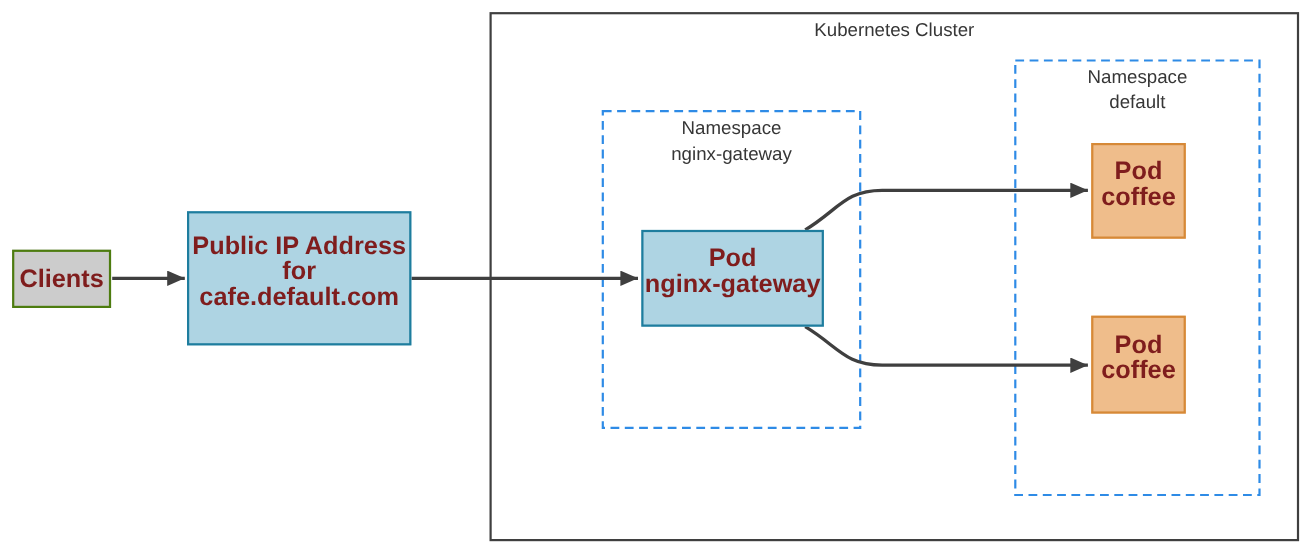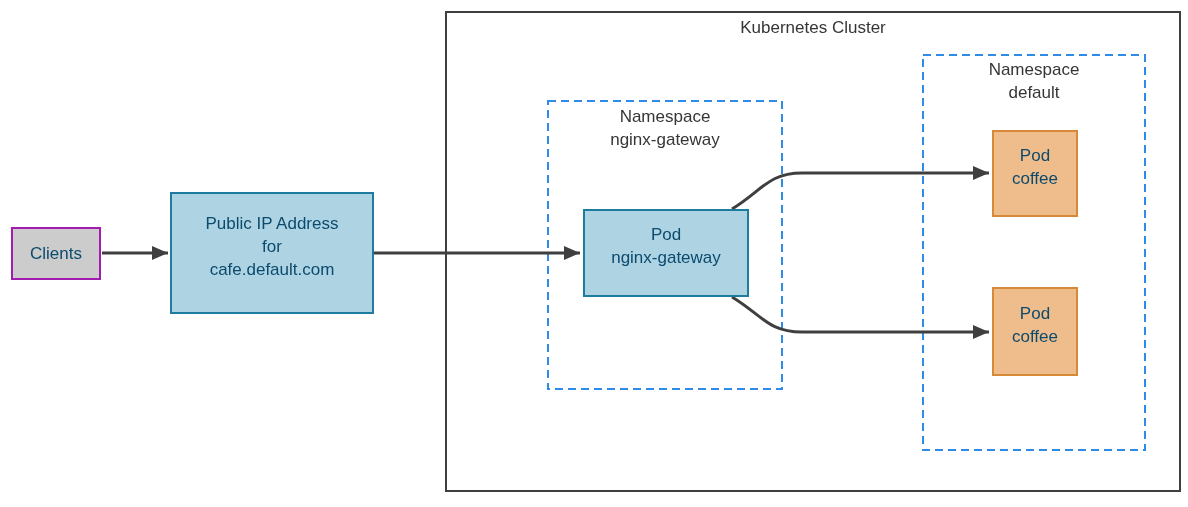--- a/index.html
+++ b/index.html
@@ -16,36 +16,37 @@
     overflow: hidden;
     color: #363636;
   }
   .node {
     position: absolute;
     box-sizing: border-box;
     display: flex;
     align-items: center;
     justify-content: center;
     text-align: center;
-    font-size: 17px;
+    font-size: 23px;
     line-height: 23px;
     white-space: pre-line;
-    color: #0c4a6e;
+    color: #7f1d1d;
+    font-weight: bold;
   }
   .node-blue {
     background: #AED4E3;
     border: 2px solid #1E7D9E;
   }
   .node-orange {
     background: #EFBD8B;
     border: 2px solid #D68937;
   }
   .node-gray {
     background: #CCCCCC;
-    border: 2px solid #a21caf;
+    border: 2px solid #4d7c0f;
   }
   .pad-bottom {
     padding-bottom: 14px;
   }
   #cluster-box {
     position: absolute;
     box-sizing: border-box;
     left: 445px;
     top: 11px;
     width: 736px;

